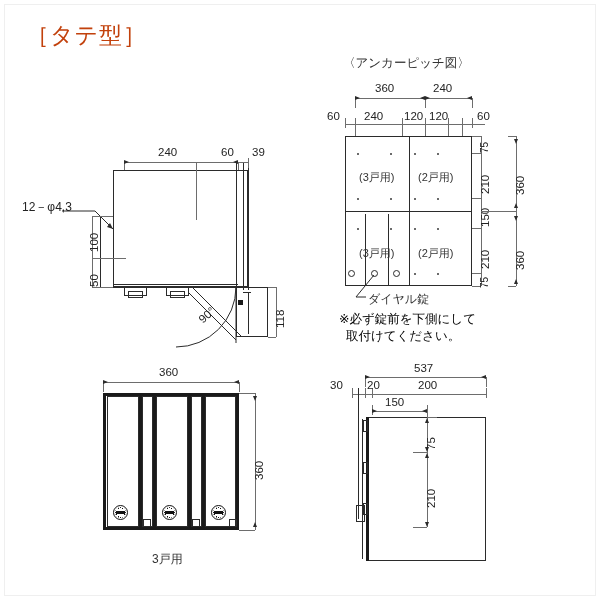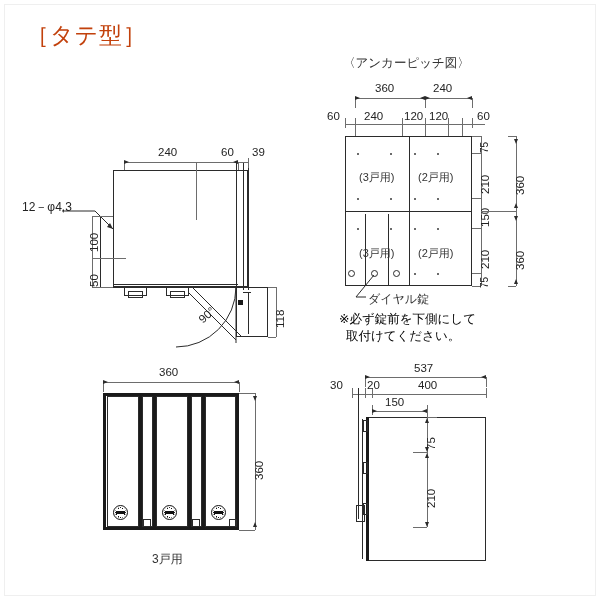--- a/index.html
+++ b/index.html
@@ -331,21 +331,21 @@
     <div class="arrow-l" style="left:481px;top:374.5px;"></div>
     <div class="dim" style="left:414px;top:362px;">537</div>
 
     <div class="hl ext" style="left:352px;top:394px;width:134px;"></div>
     <div class="vl ext" style="left:352px;top:388px;height:10px;"></div>
     <div class="vl ext" style="left:365px;top:388px;height:10px;"></div>
     <div class="vl ext" style="left:372px;top:388px;height:10px;"></div>
     <div class="vl ext" style="left:486px;top:388px;height:10px;"></div>
     <div class="dim" style="left:330px;top:379px;">30</div>
     <div class="dim" style="left:367px;top:379px;">20</div>
-    <div class="dim" style="left:418px;top:379px;">400</div>
+    <div class="dim" style="left:418px;top:379px;">200</div>
 
     <div class="hl ext" style="left:372px;top:411px;width:55px;"></div>
     <div class="vl ext" style="left:372px;top:405px;height:10px;"></div>
     <div class="vl ext" style="left:427px;top:405px;height:12px;"></div>
     <div class="arrow-r" style="left:372px;top:408.5px;"></div>
     <div class="arrow-l" style="left:422px;top:408.5px;"></div>
     <div class="dim" style="left:385px;top:396px;">150</div>
 
     <div class="box" style="left:366px;top:417px;width:120px;height:144px;"></div>
 

